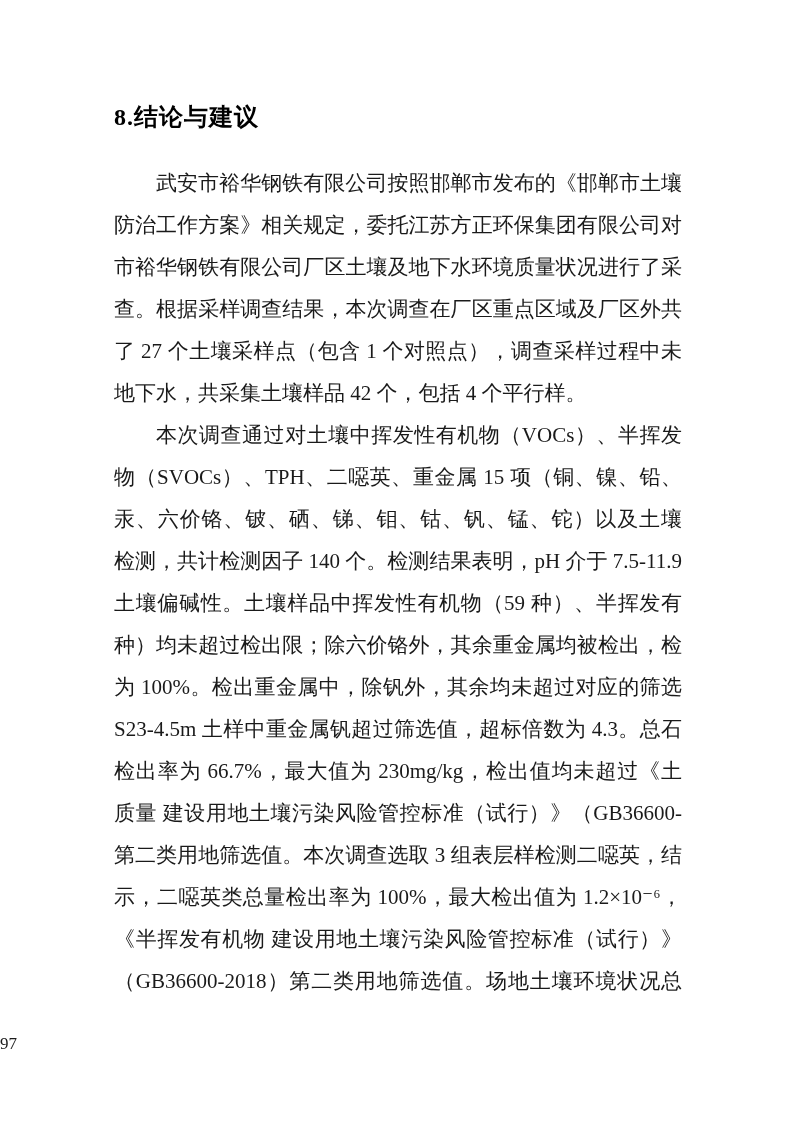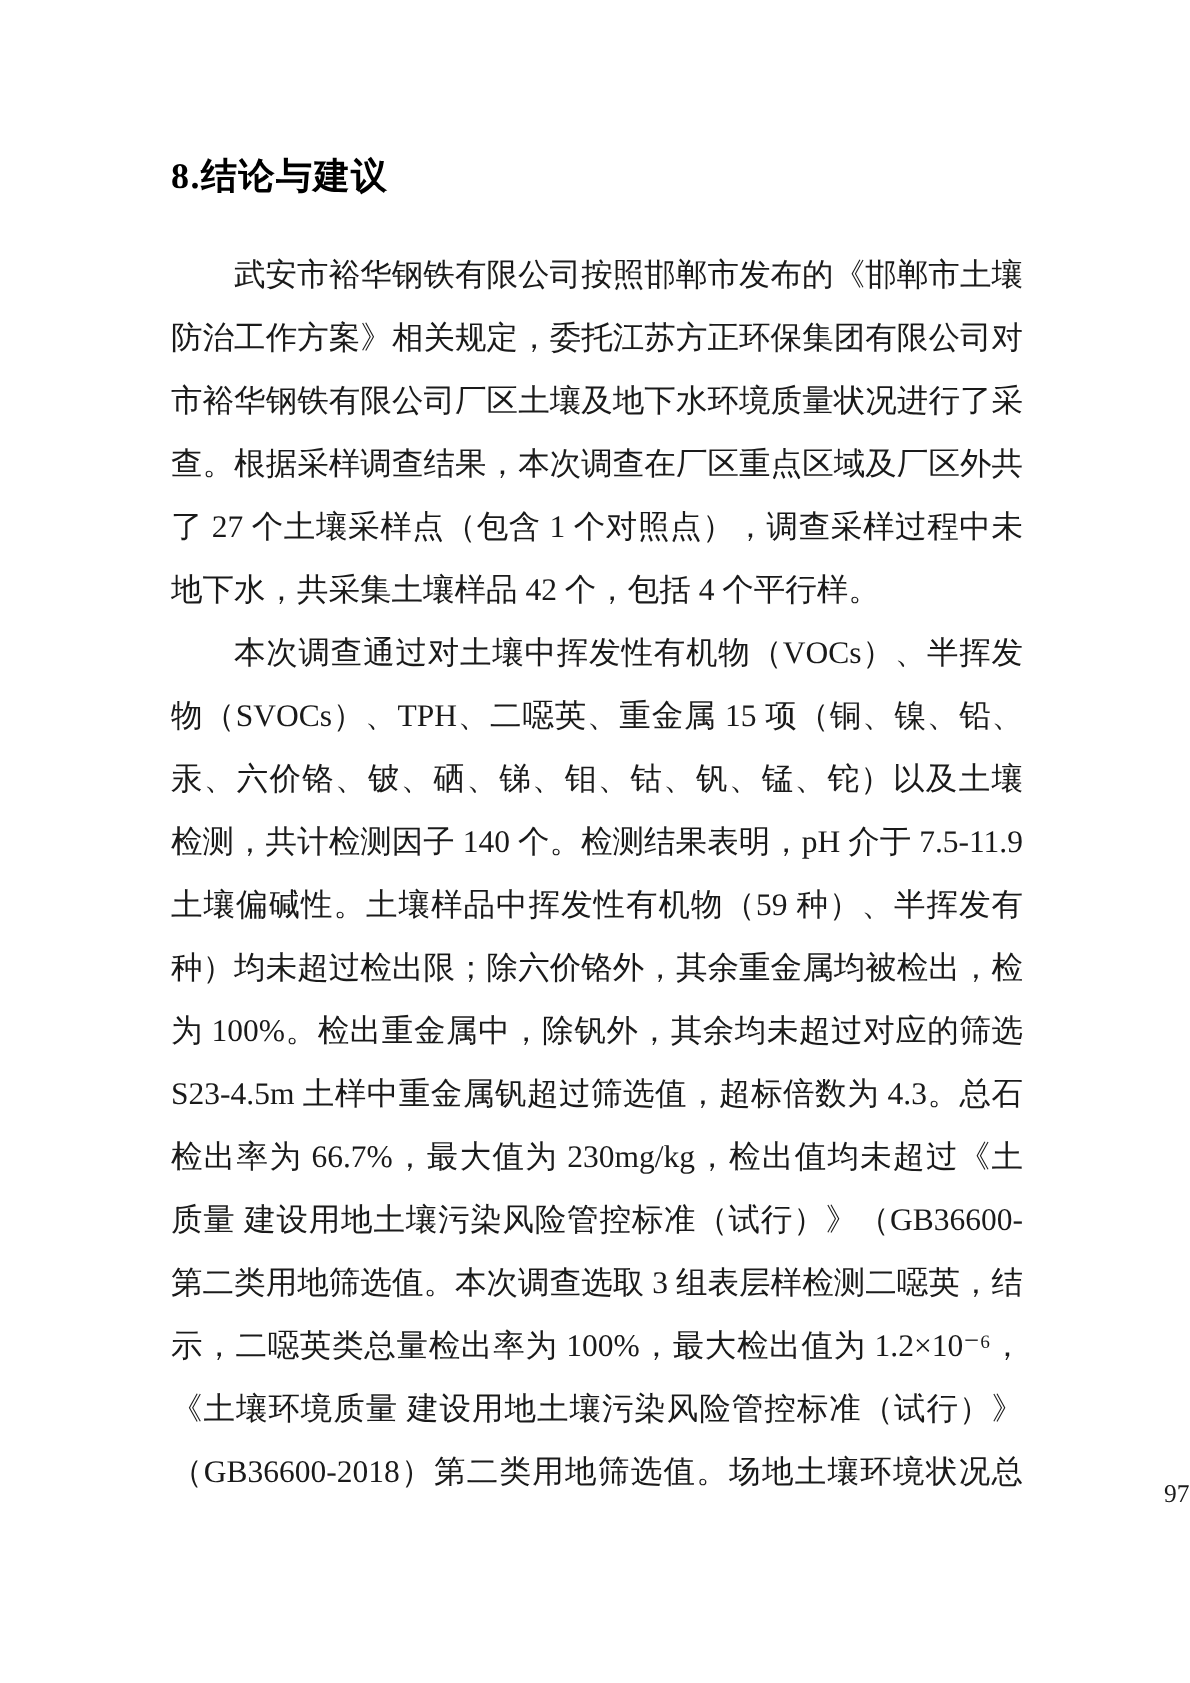--- a/index.html
+++ b/index.html
@@ -45,23 +45,23 @@
   .line.indent {
     text-indent: 2em;
   }
   .line.end {
     text-align: center;
     text-align-last: left;
   }
   .page-number {
     position: absolute;
     left: 0;
-    top: 986px;
+    top: 1034px;
     width: 100%;
-    text-align: right;
+    text-align: left;
     font-size: 17px;
     color: #1a1a1a;
   }
 </style>
 </head>
 <body>
 
 <div class="page">
 
   <h1 class="heading">8.结论与建议</h1>
@@ -79,19 +79,19 @@
     <div class="line">汞、六价铬、铍、硒、锑、钼、钴、钒、锰、铊）以及土壤 pH 的</div>
     <div class="line">检测，共计检测因子 140 个。检测结果表明，pH 介于 7.5-11.9 之间，</div>
     <div class="line">土壤偏碱性。土壤样品中挥发性有机物（59 种）、半挥发有机物（63</div>
     <div class="line">种）均未超过检出限；除六价铬外，其余重金属均被检出，检出率</div>
     <div class="line">为 100%。检出重金属中，除钒外，其余均未超过对应的筛选值；</div>
     <div class="line">S23-4.5m 土样中重金属钒超过筛选值，超标倍数为 4.3。总石油烃</div>
     <div class="line">检出率为 66.7%，最大值为 230mg/kg，检出值均未超过《土壤环境</div>
     <div class="line">质量 建设用地土壤污染风险管控标准（试行）》（GB36600-2018）</div>
     <div class="line">第二类用地筛选值。本次调查选取 3 组表层样检测二噁英，结果显</div>
     <div class="line">示，二噁英类总量检出率为 100%，最大检出值为 1.2×10⁻⁶，小于</div>
-    <div class="line">《土壤环境质量 建设用地土壤污染风险管控标准（试行）》</div>
+    <div class="line">《半挥发有机物 建设用地土壤污染风险管控标准（试行）》</div>
     <div class="line">（GB36600-2018）第二类用地筛选值。场地土壤环境状况总体较好。</div>
   </div>
 
   <div class="page-number">97</div>
 
 </div>
 
 </body></html>

